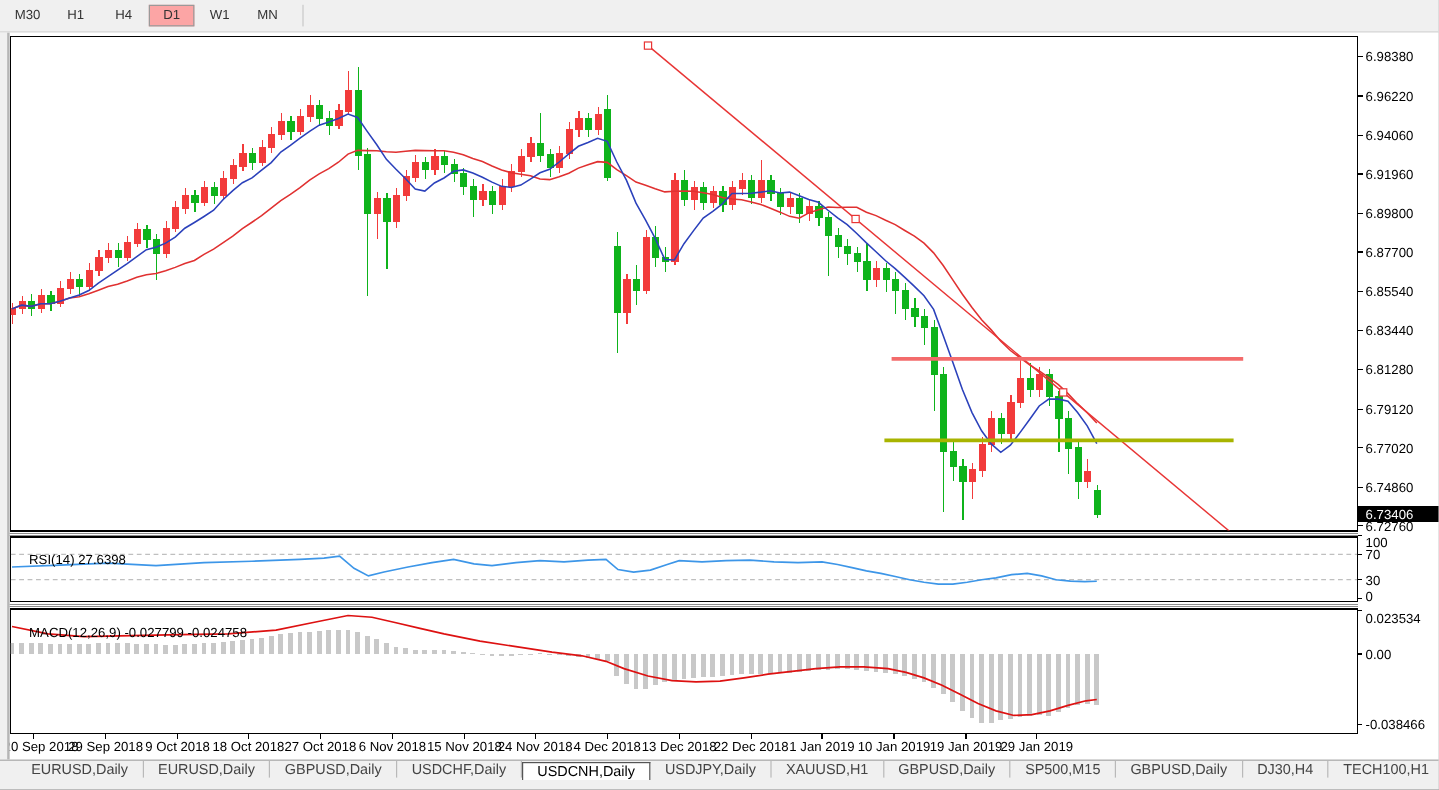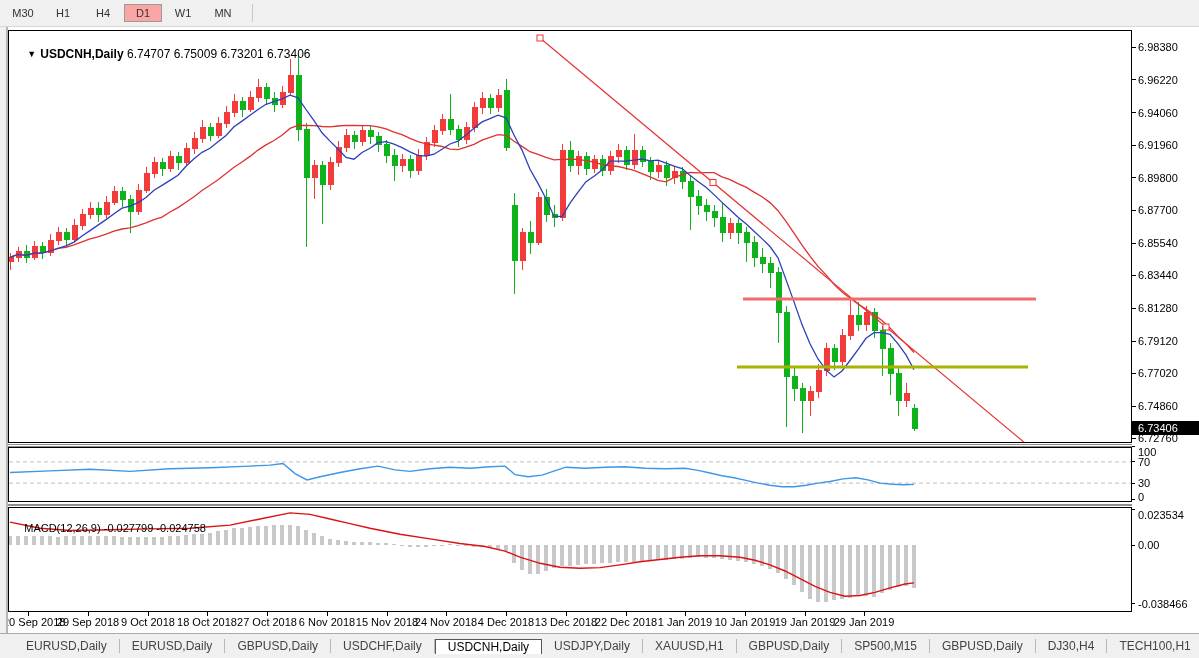--- a/index.html
+++ b/index.html
@@ -19,21 +19,21 @@
   svg text{font-family:"Liberation Sans","DejaVu Sans",sans-serif;font-size:11px;fill:#000;}
   
   .pane-label{position:absolute;z-index:3;font-size:12px;color:#000;white-space:pre;}
   #main-title{left:14px;top:33px;}
   #main-title .sym{font-weight:700;}
   #rsi-label{left:12px;top:449px;font-size:11px;}
   #macd-label{left:12px;top:510px;font-size:11px;}
   .dd-icon{display:inline-block;font-size:9px;vertical-align:1px;margin-right:4px;color:#000;}
   
   .tab-bar{position:absolute;left:0;bottom:0;width:100%;height:25px;background:#f0f0f0;border-top:1px solid #aaa;
-           display:flex;align-items:center;z-index:5;box-sizing:border-box;padding-left:14px;}
+           display:flex;align-items:flex-start;z-index:5;box-sizing:border-box;padding-left:14px;}
   .tab{display:flex;align-items:center;padding:0 12px;font-size:12px;color:#444;border-right:1px solid #b9b9b9;cursor:default;white-space:nowrap;}
   .tab.active{background:#ffffff;border:1px solid #555;border-bottom:none;color:#000;margin-top:1px;}
 </style>
 </head>
 <body>
 
 <div class="screen">
 
   <div class="tf-bar" id="tf-bar">
       <div class="tf-btn">M30</div>
@@ -506,22 +506,22 @@
         <text x="685" y="626" text-anchor="middle">1 Jan 2019</text>
         <line x1="745" y1="612" x2="745" y2="616" stroke="#000"></line>
         <text x="745" y="626" text-anchor="middle">10 Jan 2019</text>
         <line x1="805" y1="612" x2="805" y2="616" stroke="#000"></line>
         <text x="805" y="626" text-anchor="middle">19 Jan 2019</text>
         <line x1="864" y1="612" x2="864" y2="616" stroke="#000"></line>
         <text x="864" y="626" text-anchor="middle">29 Jan 2019</text>
       </g>
     </svg>
 
-  <div class="pane-label" id="main-title">
-    <span class="dd-icon">▼</span><span class="sym">USDCNH,Daily</span><span> </span><span>6.74707 6.75009 6.73201 6.73406</span>
+  <div class="pane-label" id="rsi-label">
+    <span>RSI(14)</span><span> </span><span>27.6398</span>
   </div>
   <div class="pane-label" id="macd-label">
     <span>MACD(12,26,9)</span><span> </span><span>-0.027799 -0.024758</span>
   </div>
 
   <div class="tab-bar" id="tab-bar">
       <div class="tab">EURUSD,Daily</div>
       <div class="tab">EURUSD,Daily</div>
       <div class="tab">GBPUSD,Daily</div>
       <div class="tab">USDCHF,Daily</div>

